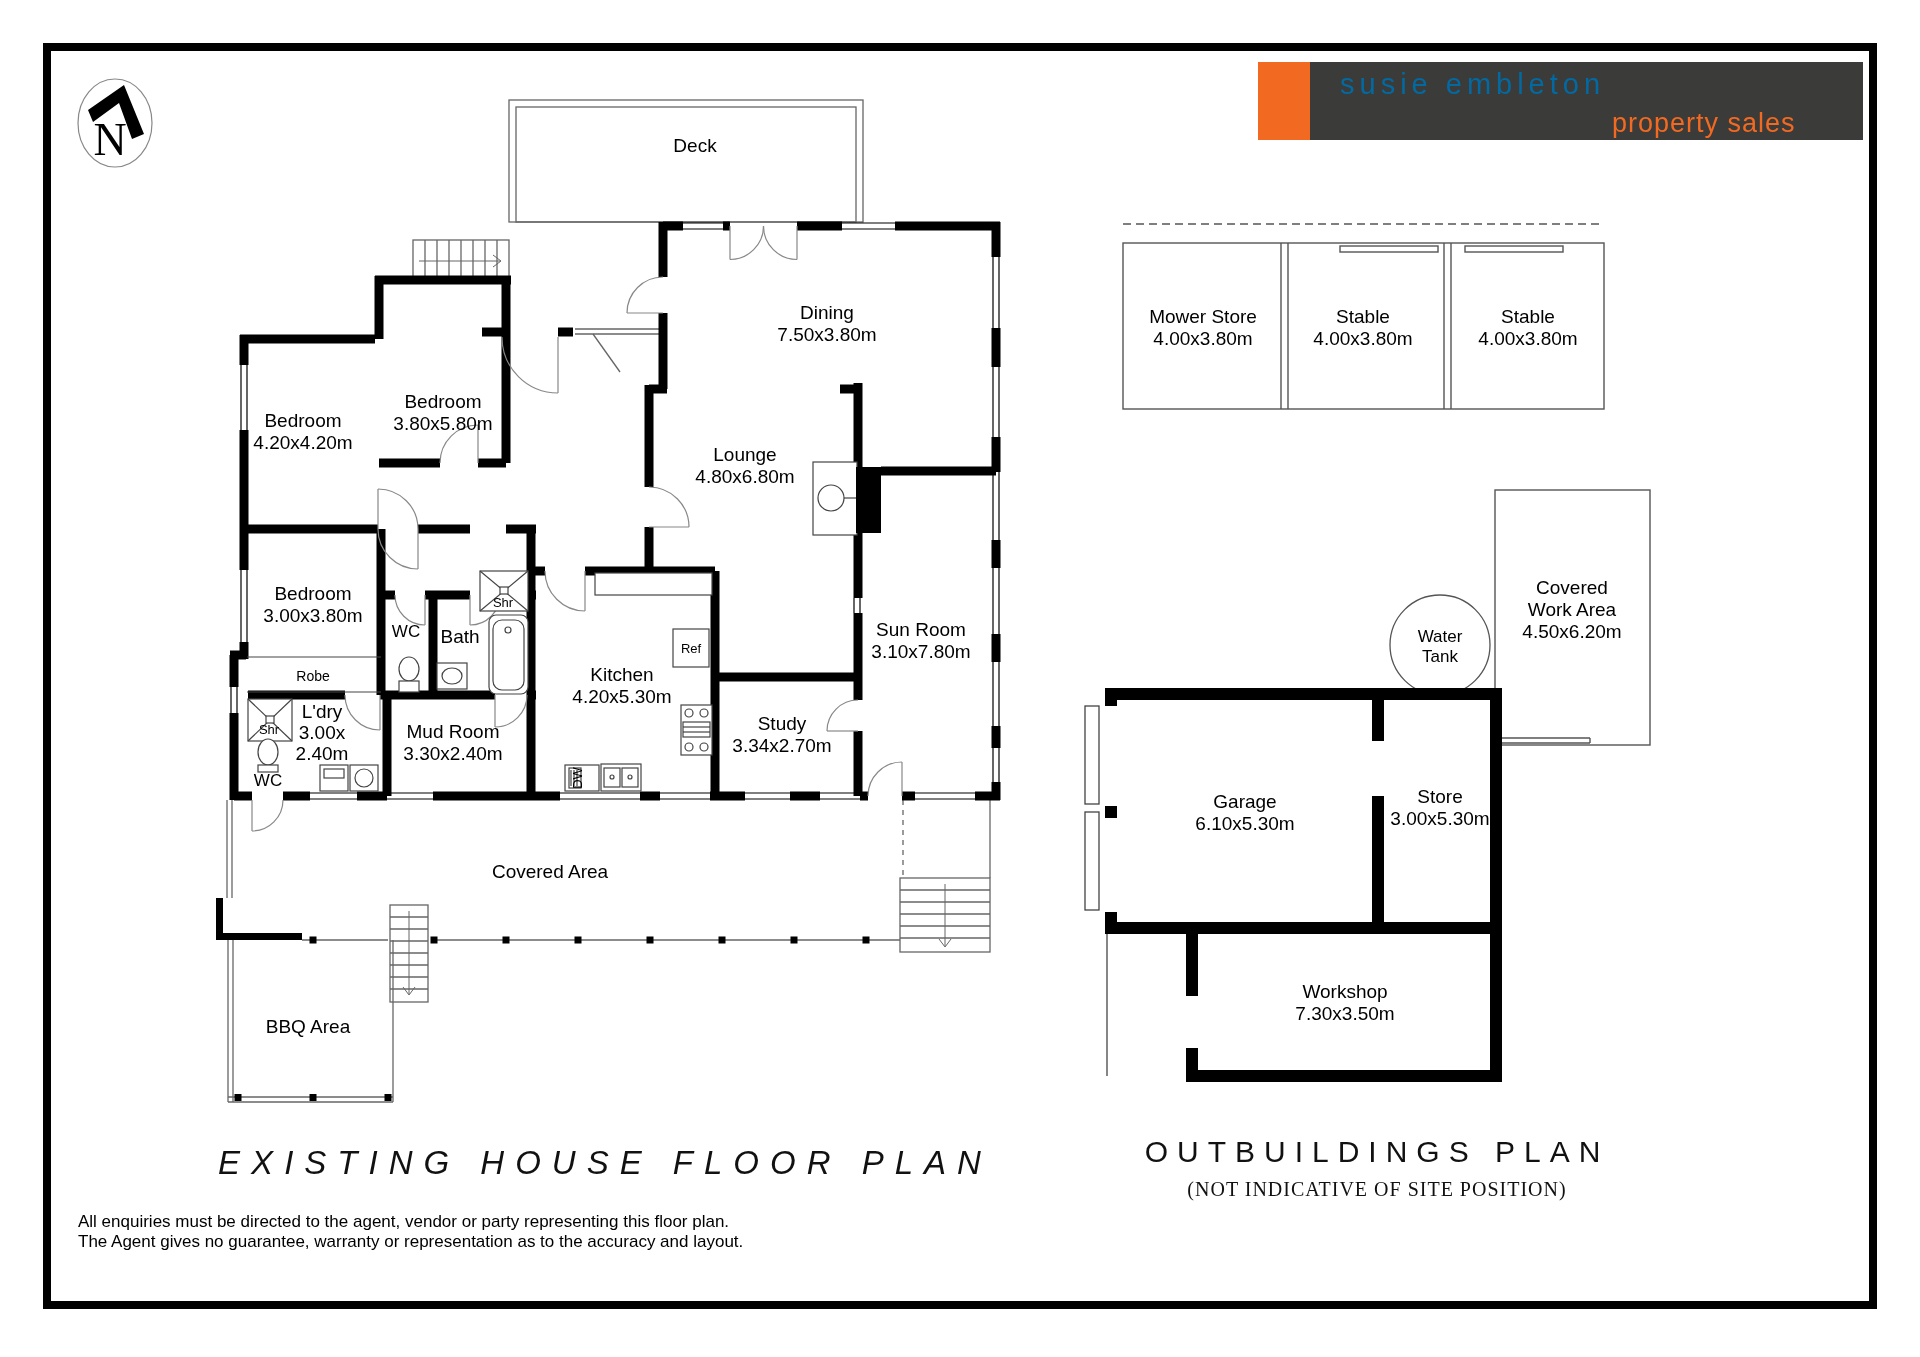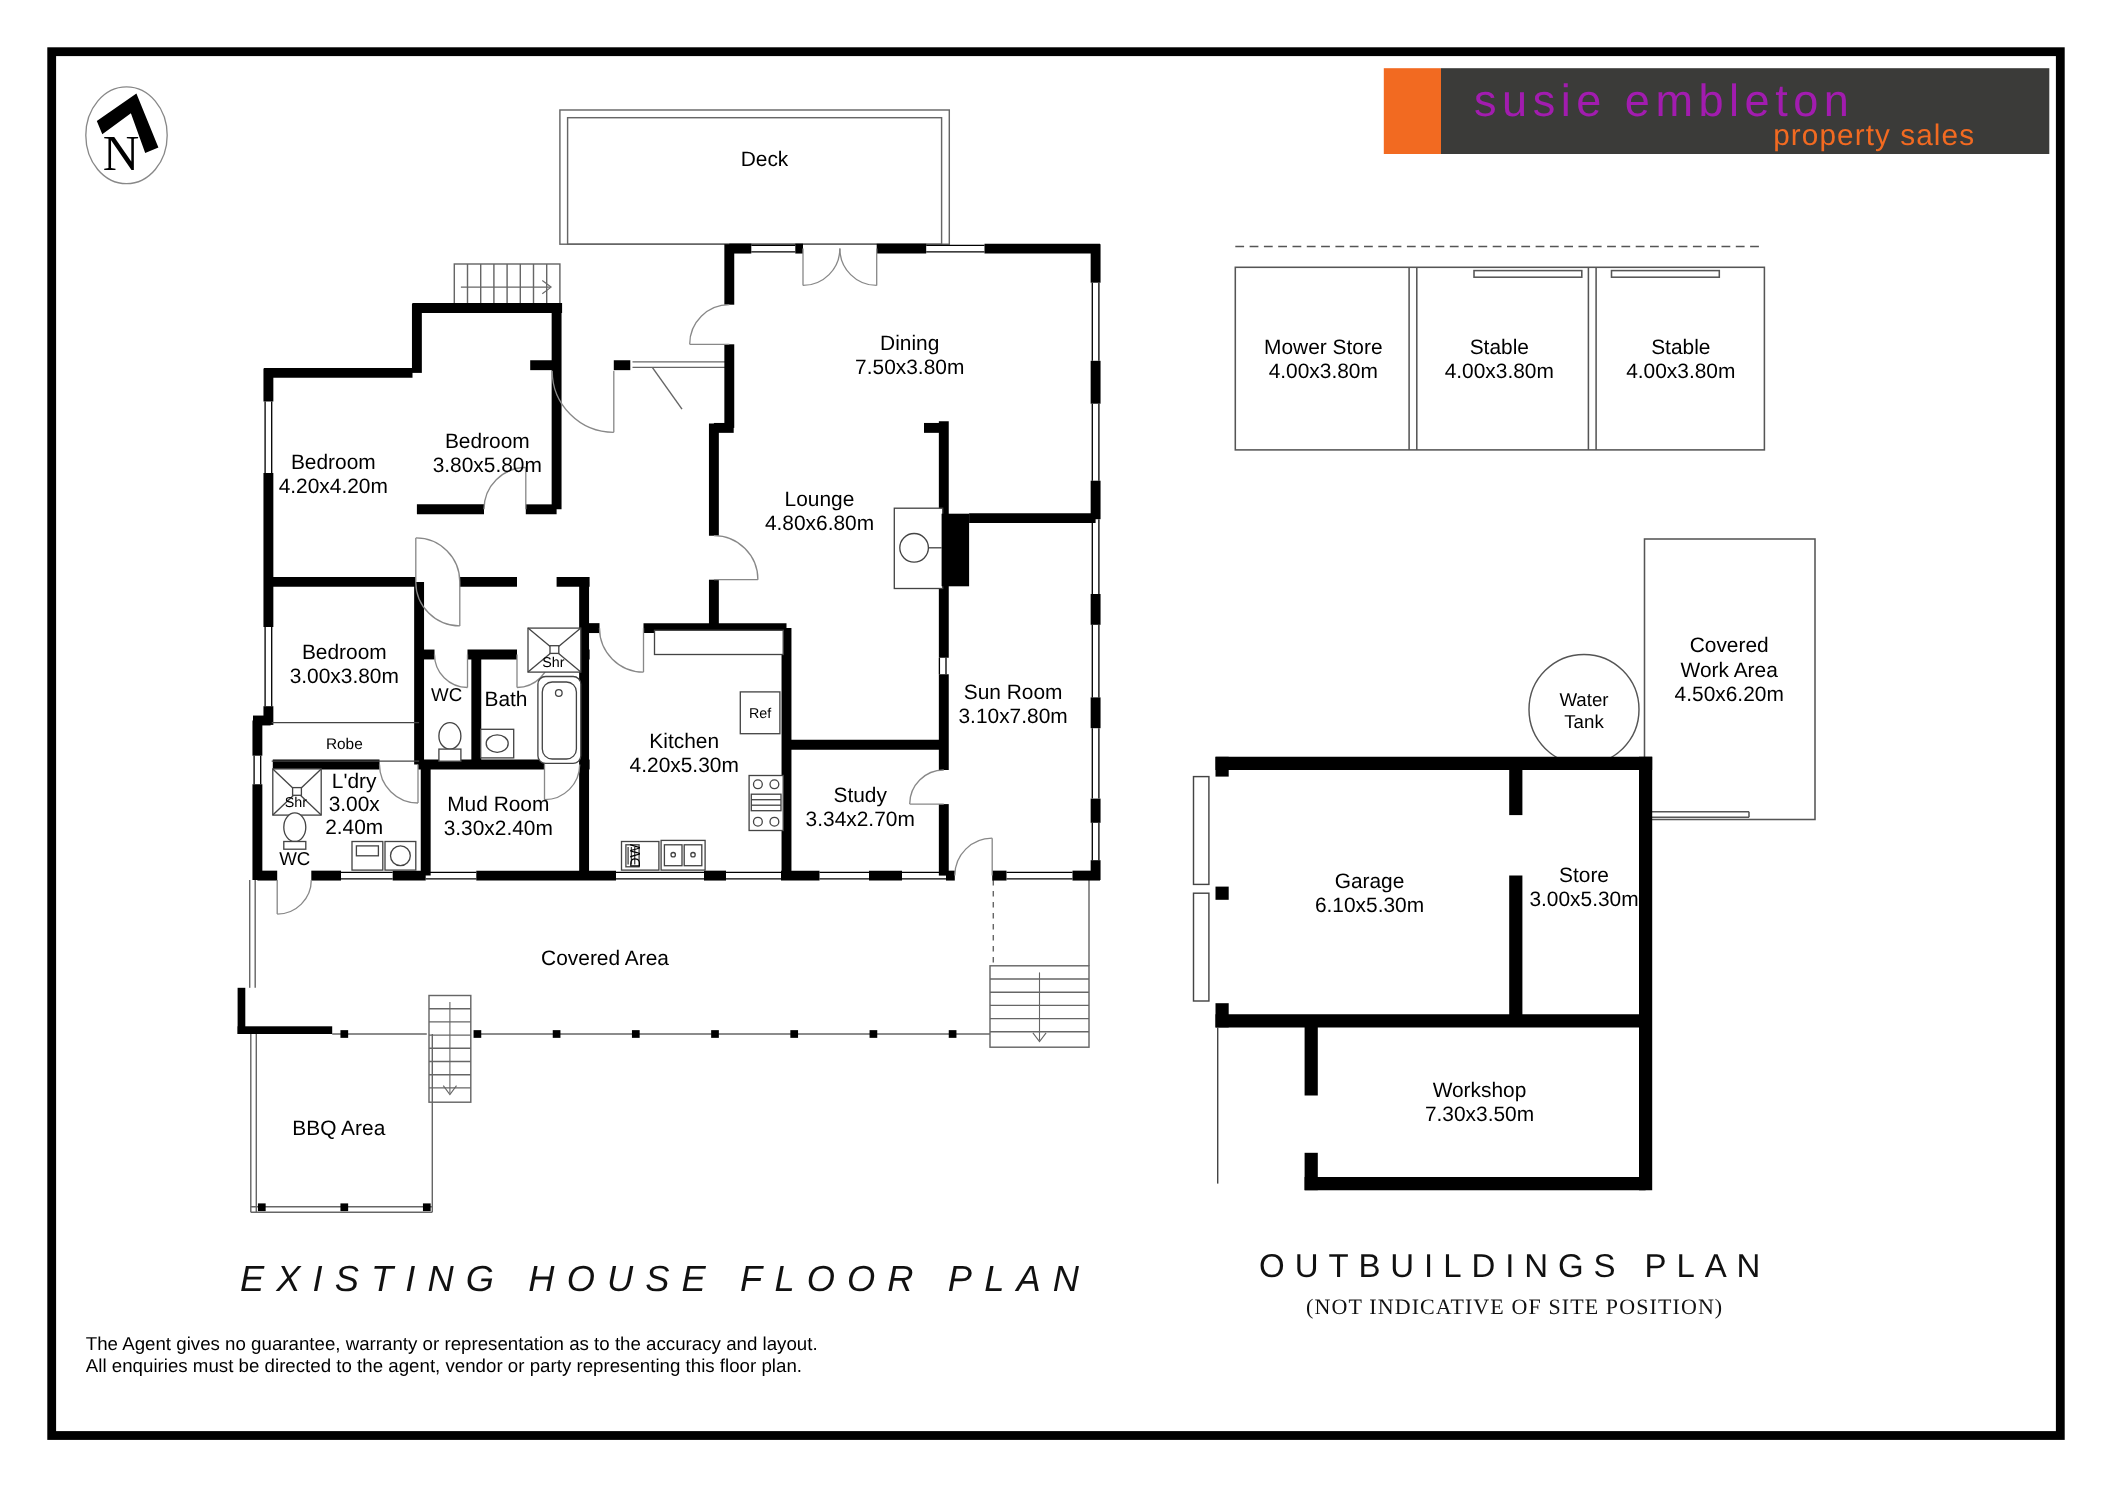--- a/index.html
+++ b/index.html
@@ -7,22 +7,22 @@
         font-family:"Liberation Sans",sans-serif;color:#111;overflow:hidden;}
   .frame{position:absolute;left:43px;top:43px;width:1834px;height:1266px;
          border:8px solid #000;box-sizing:border-box;}
   .plan-svg{position:absolute;left:0;top:0;}
   
   .north-n{position:absolute;left:110px;top:139px;transform:translate(-50%,-50%);
            font-family:"Liberation Serif",serif;font-size:46px;color:#000;}
   
   .logo-accent{position:absolute;left:1258px;top:62px;width:52px;height:78px;background:#F26A21;}
   .logo-panel{position:absolute;left:1310px;top:62px;width:553px;height:78px;background:#3B3B39;}
-  .logo-name{position:absolute;left:1340px;top:68px;font-size:41px;font-weight:300;
-             letter-spacing:5px;color:#a21caf;white-space:nowrap;}
+  .logo-name{position:absolute;left:1340px;top:68px;font-size:29px;font-weight:300;
+             letter-spacing:5px;color:#0369a1;white-space:nowrap;}
   .logo-tagline{position:absolute;left:1612px;top:108px;font-size:27px;font-weight:300;
                 letter-spacing:1px;color:#F26A21;white-space:nowrap;}
   
   .lbl{position:absolute;transform:translate(-50%,-50%);text-align:center;font-size:19px;
        line-height:22px;white-space:nowrap;color:#000;}
   .lbl span{display:block;}
   .md{font-size:17px;line-height:20px;}
   .sm{font-size:14px;line-height:16px;}
   .xs{font-size:13px;line-height:15px;}
   .rot{transform:translate(-50%,-50%) rotate(-90deg);}
@@ -489,16 +489,16 @@
   <div class="lbl" style="left:1345px;top:1003px">
     <span>Workshop</span>
       <span>7.30x3.50m</span>
     </div>
 
   <div class="title-main">EXISTING HOUSE FLOOR PLAN</div>
   <div class="title-out">OUTBUILDINGS PLAN</div>
   <div class="subtitle-out">(NOT INDICATIVE OF SITE POSITION)</div>
 
   <div class="disclaimer">
+    <div>All enquiries must be directed to the agent, vendor or party representing this floor plan.</div>
     <div>The Agent gives no guarantee, warranty or representation as to the accuracy and layout.</div>
-    <div>All enquiries must be directed to the agent, vendor or party representing this floor plan.</div>
   </div>
 </div>
 
 </body></html>

